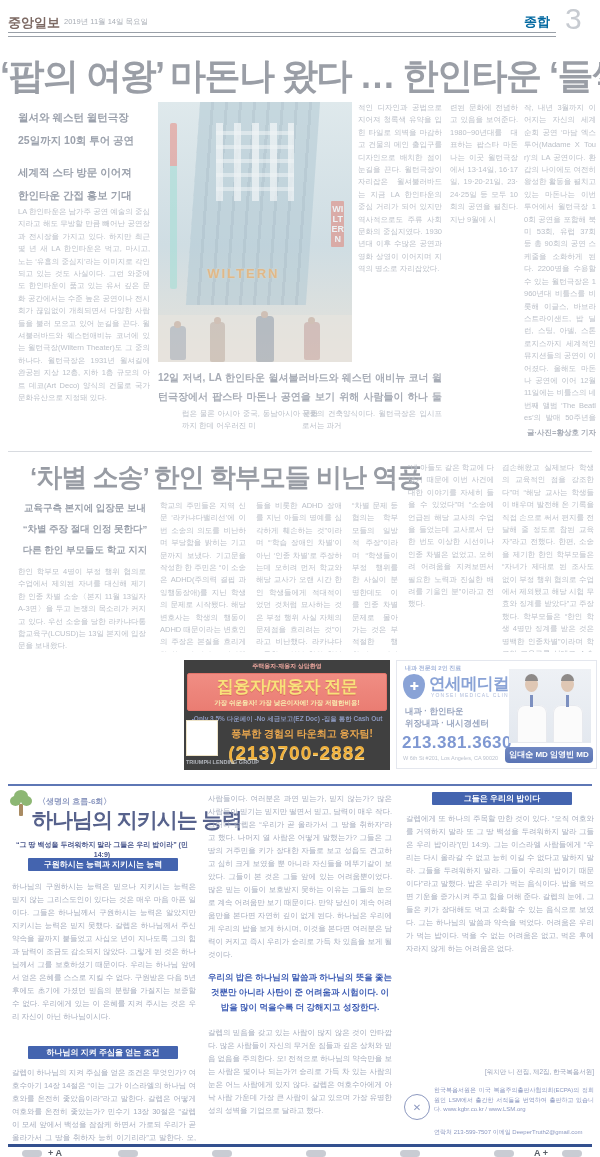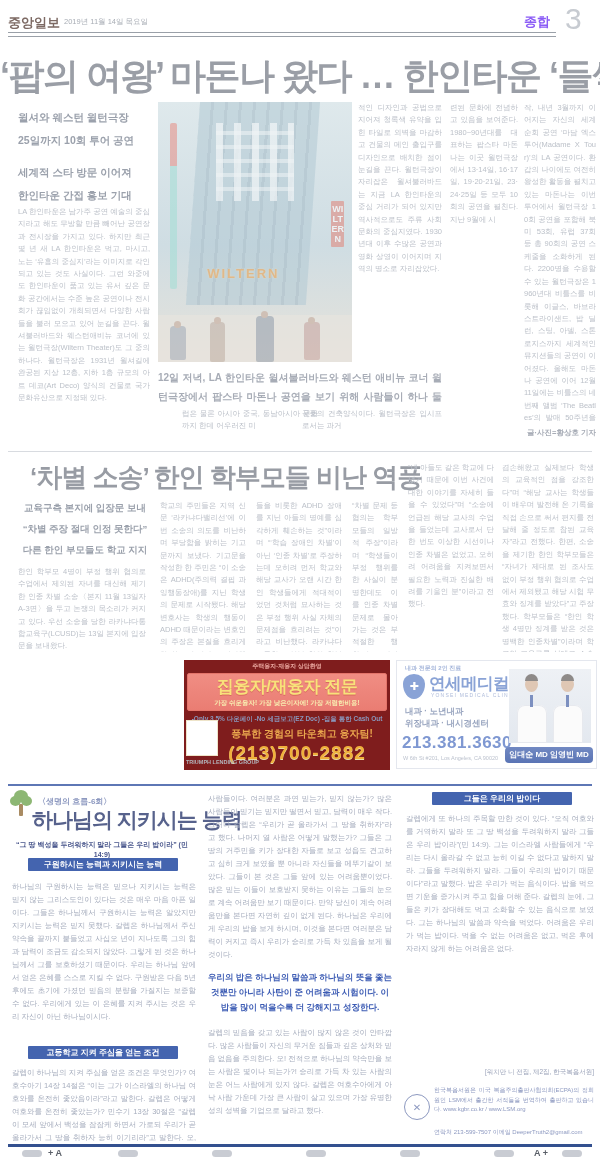--- a/index.html
+++ b/index.html
@@ -2,21 +2,21 @@
 <html lang="ko"><head>
 <meta charset="utf-8">
 <style>
   html,body{margin:0;padding:0;background:#e8e8e8;}
   .page{position:relative;width:600px;height:1157px;margin:0 auto;background:#ffffff;
         font-family:"Liberation Sans","DejaVu Sans",sans-serif;overflow:hidden;}
   .abs{position:absolute;}
   
   .paper{font-size:13px;font-weight:bold;color:#7d6a64;}
   .pdate{font-size:7.5px;color:#a8adb5;}
-  .section{font-size:13px;font-weight:bold;color:#8b5cf6;}
+  .section{font-size:13px;font-weight:bold;color:#0369a1;}
   .pagenum{font-size:30px;font-weight:300;color:#c7cbd1;}
   .dblrule{height:3px;border-top:1px solid #9aa0a8;border-bottom:1px solid #9aa0a8;}
   
   .h1{font-size:36px;font-weight:bold;color:#9a9ea6;letter-spacing:-1.5px;text-align:center;white-space:nowrap;}
   .h2{font-size:26px;font-weight:bold;color:#989ca4;letter-spacing:-1px;text-align:center;white-space:nowrap;}
   .deck1{font-size:10.5px;font-weight:bold;color:#9ba1ac;line-height:23px;}
   .deck2{font-size:9.5px;font-weight:bold;color:#9ba1ac;line-height:21px;text-align:center;}
   .bodytext{font-size:7.5px;line-height:12.4px;color:#bcc1c9;text-align:justify;word-break:break-all;overflow:hidden;}
   .caption{font-size:10px;line-height:19px;color:#a7acb6;font-weight:bold;text-align:justify;word-break:break-all;overflow:hidden;}
   .byline{font-size:7.5px;color:#a7acb6;font-weight:bold;text-align:right;}
@@ -33,21 +33,21 @@
   .neon-left{position:absolute;left:6%;top:8%;width:7px;height:64%;
              background:linear-gradient(180deg,#e6948c 0 26%,#a6ded6 26% 100%);border-radius:2px;filter:blur(.4px);}
   .vsign{position:absolute;right:4%;top:38%;width:13px;padding:3px 0;background:#e08a80;color:#ffffff;
          font-size:9px;font-weight:bold;line-height:10px;text-align:center;word-break:break-all;border-radius:1px;}
   .marquee{position:absolute;left:14%;top:63%;width:60%;text-align:center;color:#e8a050;font-weight:bold;
            font-size:13px;letter-spacing:2px;text-shadow:0 0 2px #f6d9a8;}
   .sidewalk{position:absolute;left:0;bottom:0;width:100%;height:18%;background:#e9e5df;}
   .person{position:absolute;border-radius:4px 4px 2px 2px;filter:blur(.5px);}
   .phead{position:absolute;width:7px;height:7px;border-radius:50%;background:#c7ab9c;filter:blur(.4px);}
   
-  .loanad{background:#7f1d1d;}
+  .loanad{background:#404040;}
   .loan-top{font-size:6px;color:#e8a49c;text-align:center;font-weight:bold;}
   .redband{background:linear-gradient(180deg,#f08d83,#ea7d73);border:1px solid #e4746a;border-radius:2px;text-align:center;}
   .loan-title{font-size:17px;font-weight:bold;color:#f8e27a;letter-spacing:-.5px;line-height:22px;text-shadow:0 1px 0 #d96a60;}
   .loan-sub{font-size:6.5px;color:#f8ecb0;font-weight:bold;line-height:9px;}
   .loan-feat{font-size:6.5px;color:#8a96bb;font-weight:bold;text-align:center;}
   .loan-tag{font-size:10px;font-weight:bold;color:#eaa74e;text-align:center;}
   .loan-phone{font-size:19px;font-weight:bold;color:#f0b03c;text-align:center;letter-spacing:1px;text-shadow:0 1px 0 #e9d9a2;}
   .loan-co{font-size:5.5px;color:#b3b6bd;font-weight:bold;}
   .loan-logo{background:#ffffff;border:1px solid #eee4c9;}
   .clinicad{background:#ffffff;border:1px solid #e4e7ee;}
@@ -163,21 +163,21 @@
     <div class="loan-phone" style="margin-top:1px;margin-left:20px;">(213)700-2882</div>
     <div class="abs loan-logo" style="left:2px;bottom:14px;width:30px;height:34px;"></div>
     <div class="abs loan-co" style="left:2px;bottom:5px;">TRIUMPH LENDING GROUP</div>
   </div>
 
   <div class="abs clinicad" style="left:396px;top:660px;width:199px;height:107px;">
     <div class="abs cl-top" style="left:8px;top:3px;">내과 전문의 2인 진료</div>
     <div class="abs shield" style="left:6px;top:13px;">✚</div>
     <div class="abs cl-title" style="left:32px;top:12px;">연세메디컬클리닉</div>
     <div class="abs cl-en" style="left:34px;top:31px;">YONSEI MEDICAL CLINIC</div>
-    <div class="abs cl-svc" style="left:8px;top:44px;">내과 · 노년내과</div>
+    <div class="abs cl-svc" style="left:8px;top:44px;">내과 · 한인타운</div>
     <div class="abs cl-svc" style="left:8px;top:56px;">위장내과 · 내시경센터</div>
     <div class="abs cl-phone" style="left:5px;top:72px;">213.381.3630</div>
     <div class="abs cl-addr" style="left:6px;top:94px;">W 6th St #201, Los Angeles, CA 90020</div>
     <div class="abs docbox" style="left:112px;top:8px;width:82px;height:74px;">
       <div class="dhead" style="left:16px;top:8px;"></div>
       <div class="dhair" style="left:16px;top:5px;"></div>
       <div class="coat" style="left:8px;"></div>
       <div class="tie" style="left:21px;top:26px;"></div>
       <div class="dhead" style="left:52px;top:8px;"></div>
       <div class="dhair" style="left:52px;top:5px;"></div>
@@ -193,21 +193,21 @@
     <div class="leaf" style="left:4px;top:0;width:14px;height:12px;"></div>
     <div class="leaf" style="left:0;top:6px;width:11px;height:10px;"></div>
     <div class="leaf" style="left:11px;top:6px;width:11px;height:10px;"></div>
     <div class="trunk"></div>
   </div>
   <div class="abs series" style="left:38px;top:796px;">〈생명의 흐름-6회〉</div>
   <div class="abs rel-title" style="left:32px;top:806px;">하나님의 지키시는 능력</div>
   <div class="abs verse" style="left:8px;top:840px;width:188px;">“그 땅 백성을 두려워하지 말라 그들은 우리 밥이라” (민 14:9)</div>
   <div class="abs bluebox" style="left:28px;top:858px;width:150px;height:13px;">구원하시는 능력과 지키시는 능력</div>
   <div class="abs relbody" style="left:12px;top:880px;width:184px;height:160px;">하나님의 구원하시는 능력은 믿으나 지키시는 능력은 믿지 않는 그리스도인이 있다는 것은 매우 마음 아픈 일이다. 그들은 하나님께서 구원하시는 능력은 알았지만 지키시는 능력은 믿지 못했다. 갈렙은 하나님께서 주신 약속을 끝까지 붙들었고 사십오 년이 지나도록 그의 힘과 담력이 조금도 감소되지 않았다. 그렇게 된 것은 하나님께서 그를 보호하셨기 때문이다. 우리는 하나님 앞에서 얻은 은혜를 스스로 지킬 수 없다. 구원받은 다음 5년 후에도 초기에 가졌던 믿음의 분량을 가질지는 보증할 수 없다. 우리에게 있는 이 은혜를 지켜 주시는 것은 우리 자신이 아닌 하나님이시다.</div>
-  <div class="abs bluebox" style="left:28px;top:1046px;width:150px;height:13px;">고등학교 지켜 주심을 얻는 조건</div>
+  <div class="abs bluebox" style="left:28px;top:1046px;width:150px;height:13px;">하나님의 지켜 주심을 얻는 조건</div>
   <div class="abs relbody" style="left:12px;top:1066px;width:184px;height:76px;">갈렙이 하나님의 지켜 주심을 얻은 조건은 무엇인가? 여호수아기 14장 14절은 “이는 그가 이스라엘의 하나님 여호와를 온전히 좇았음이라”라고 말한다. 갈렙은 어떻게 여호와를 온전히 좇았는가? 민수기 13장 30절은 “갈렙이 모세 앞에서 백성을 잠잠케 하면서 가로되 우리가 곧 올라가서 그 땅을 취하자 능히 이기리라”고 말한다. 오, 우리는 능히 이길 수 있다! 주님께 신실한 사람은 하나님의 약속을 믿는 사람이다. 하나님께 충성하는 사람은 하나님이 우리와 함께하시므로 우리가 능히 이길 수 있다는 것을 믿는</div>
 
   <div class="abs relbody" style="left:208px;top:792px;width:184px;height:170px;">사람들이다. 여러분은 과연 믿는가, 믿지 않는가? 많은 사람들이 믿기는 믿지만 떨면서 믿고, 담력이 매우 작다. 그러나 갈렙은 “우리가 곧 올라가서 그 땅을 취하자”라고 했다. 나머지 열 사람은 어떻게 말했는가? 그들은 그 땅의 거주민을 키가 장대한 자들로 보고 성읍도 견고하고 심히 크게 보였을 뿐 아니라 자신들을 메뚜기같이 보았다. 그들이 본 것은 그들 앞에 있는 어려움뿐이었다. 많은 믿는 이들이 보호받지 못하는 이유는 그들의 눈으로 계속 어려움만 보기 때문이다. 만약 당신이 계속 어려움만을 본다면 자연히 깊이 없게 된다. 하나님은 우리에게 우리의 밥을 보게 하시며, 이것을 본다면 여러분은 담력이 커지고 즉시 우리가 승리로 가득 차 있음을 보게 될 것이다.</div>
   <div class="abs highlight" style="left:206px;top:970px;width:188px;">우리의 밥은 하나님의 말씀과 하나님의 뜻을 좇는 것뿐만 아니라 사탄이 준 어려움과 시험이다. 이 밥을 많이 먹을수록 더 강해지고 성장한다.</div>
   <div class="abs relbody" style="left:208px;top:1026px;width:184px;height:116px;">갈렙의 믿음을 갖고 있는 사람이 많지 않은 것이 안타깝다. 많은 사람들이 자신의 무거운 짐들과 깊은 상처와 믿음 없음을 주의한다. 오! 전적으로 하나님의 약속만을 보는 사람은 몇이나 되는가?! 승리로 가득 차 있는 사람의 눈은 어느 사람에게 있지 않다. 갈렙은 여호수아에게 아낙 사람 가운데 가장 큰 사람이 살고 있으며 가장 유명한 성의 성벽을 기업으로 달라고 했다.</div>
 
   <div class="abs bluebox" style="left:432px;top:792px;width:140px;height:13px;">그들은 우리의 밥이다</div>
   <div class="abs relbody" style="left:406px;top:812px;width:188px;height:252px;">갈렙에게 또 하나의 주목할 만한 것이 있다. “오직 여호와를 거역하지 말라 또 그 땅 백성을 두려워하지 말라 그들은 우리 밥이라”(민 14:9). 그는 이스라엘 사람들에게 “우리는 다시 올라갈 수 없고 능히 이길 수 없다고 말하지 말라. 그들을 두려워하지 말라. 그들이 우리의 밥이기 때문이다”라고 말했다. 밥은 우리가 먹는 음식이다. 밥을 먹으면 기운을 증가시켜 주고 힘을 더해 준다. 갈렙의 눈에, 그들은 키가 장대해도 먹고 소화할 수 있는 음식으로 보였다. 그는 하나님의 말씀과 약속을 먹었다. 어려움은 우리가 먹는 밥이다. 먹을 수 없는 어려움은 없고, 먹은 후에 자라지 않게 하는 어려움은 없다.</div>
   <div class="abs cite" style="left:406px;top:1068px;width:188px;">[워치만 니 전집, 제2집, 한국복음서원]</div>
   <div class="abs" style="left:404px;top:1084px;width:190px;height:58px;">

